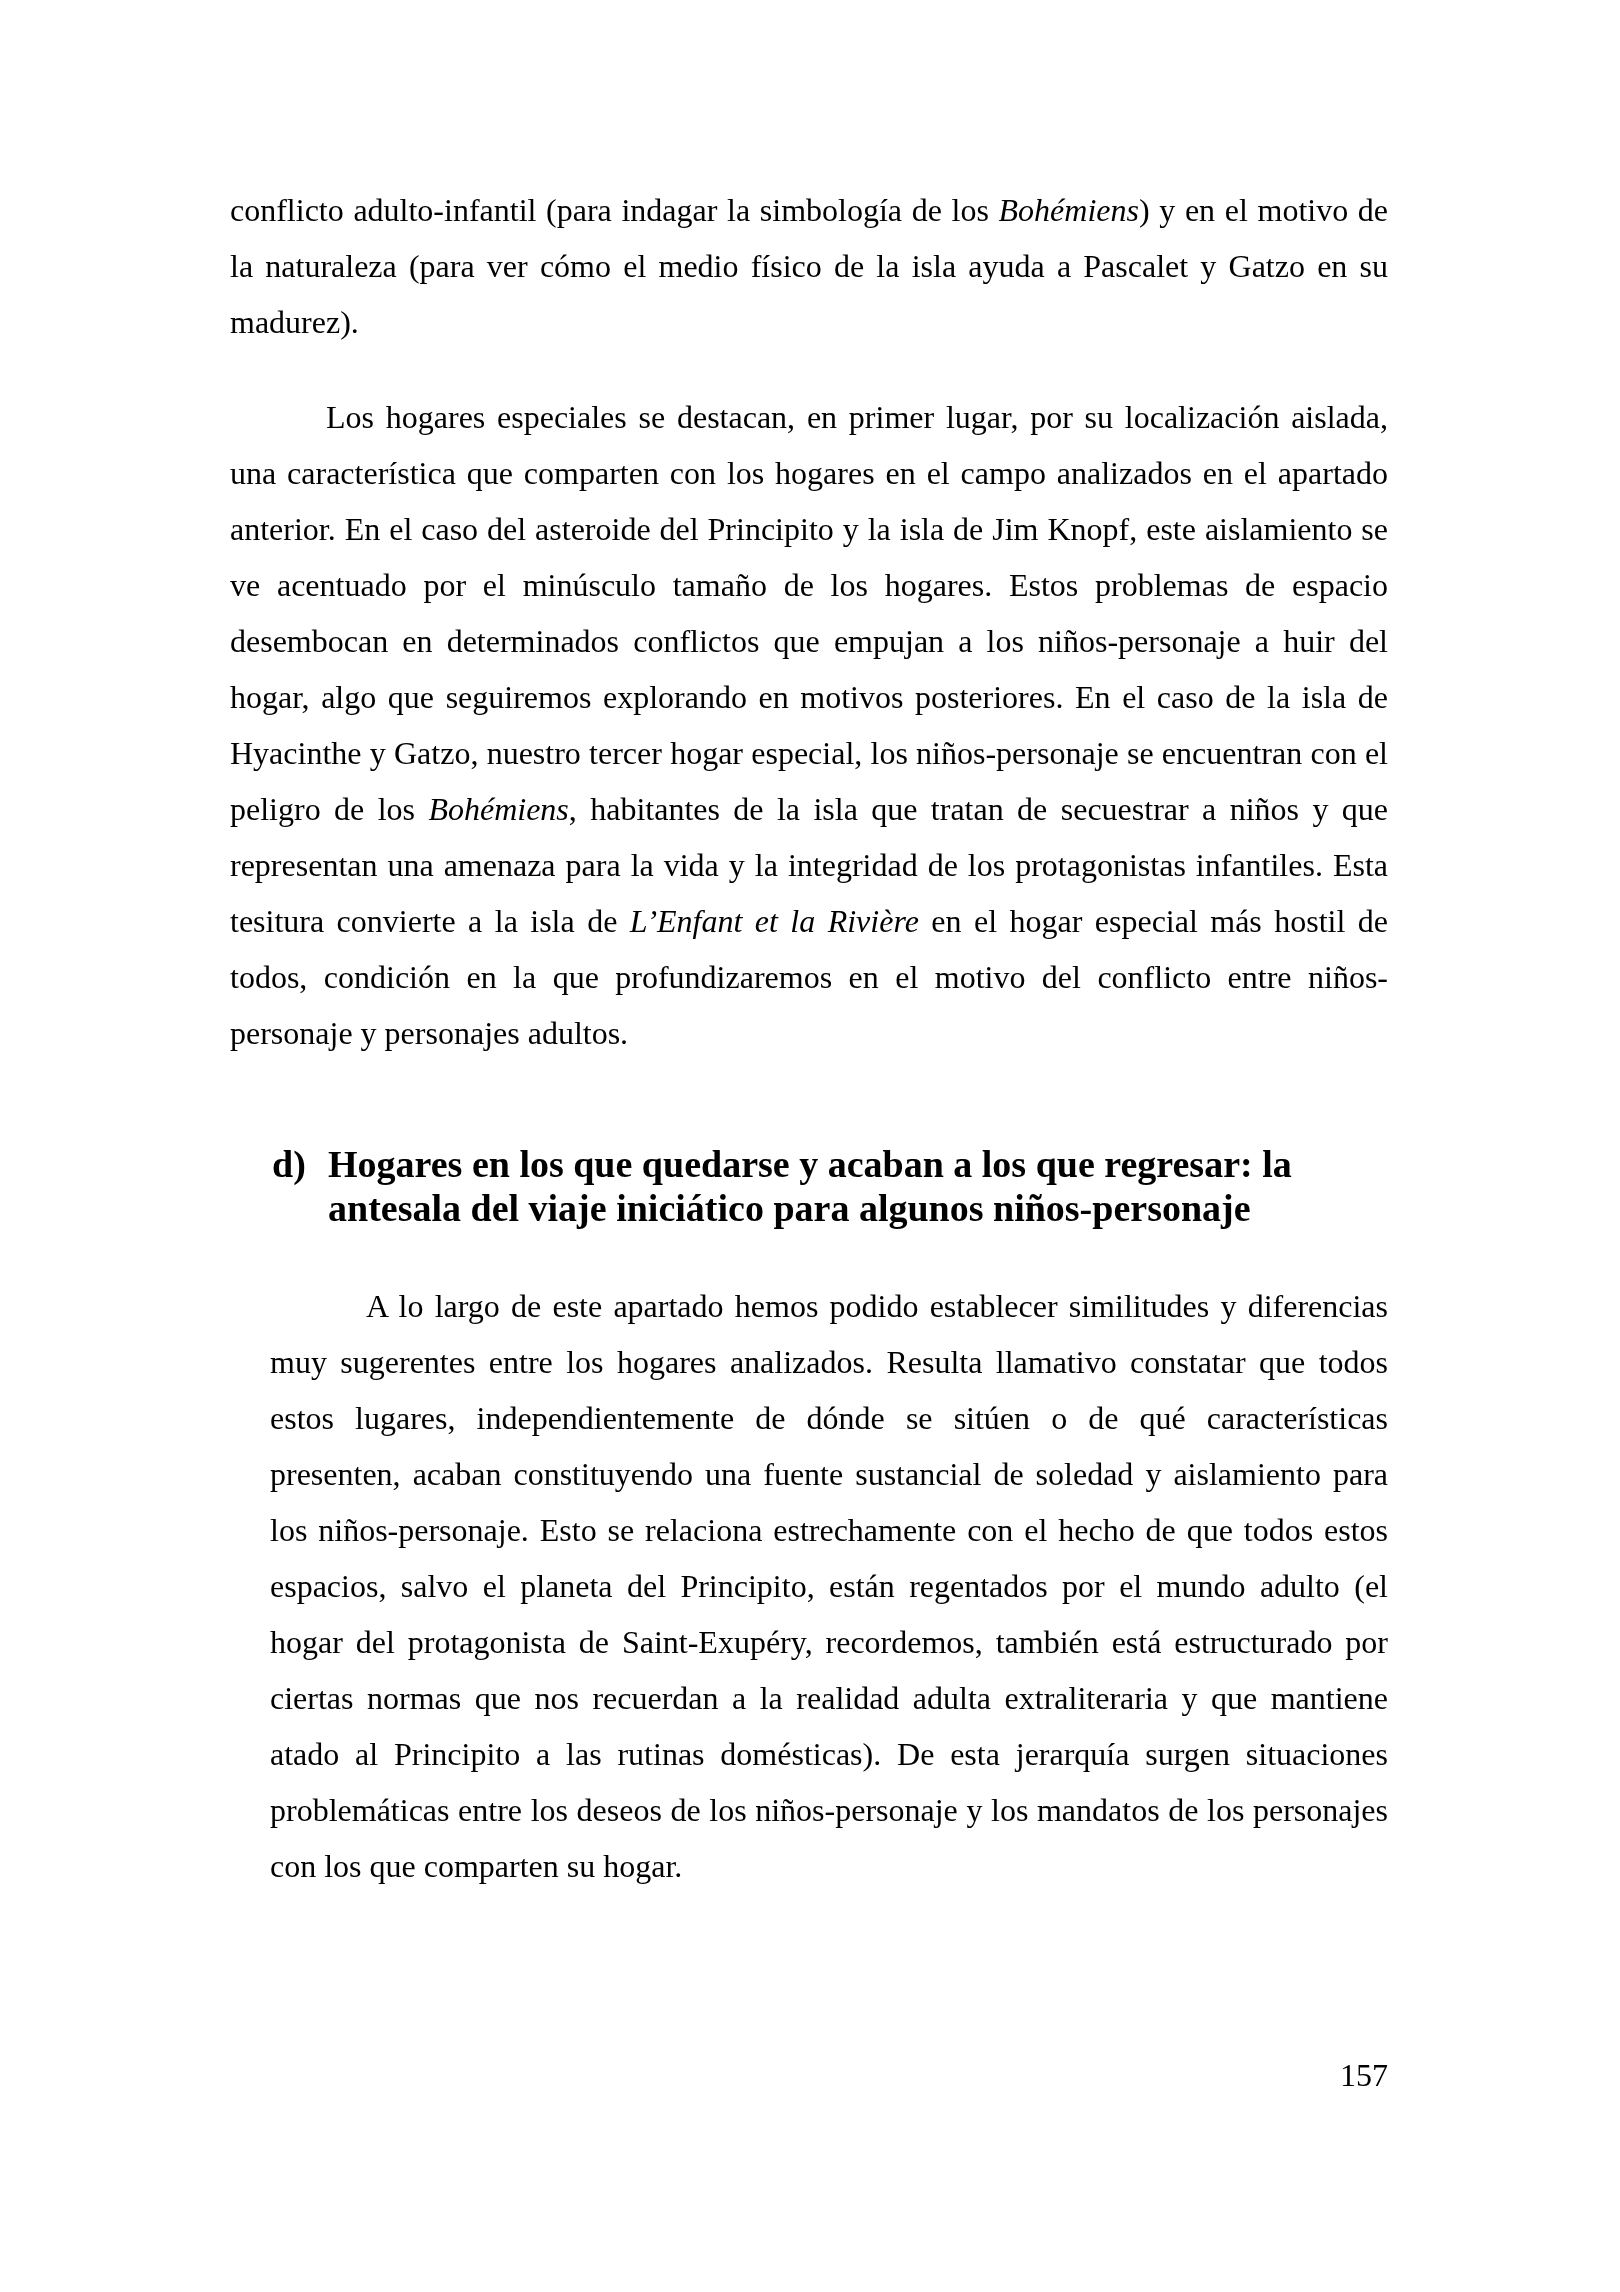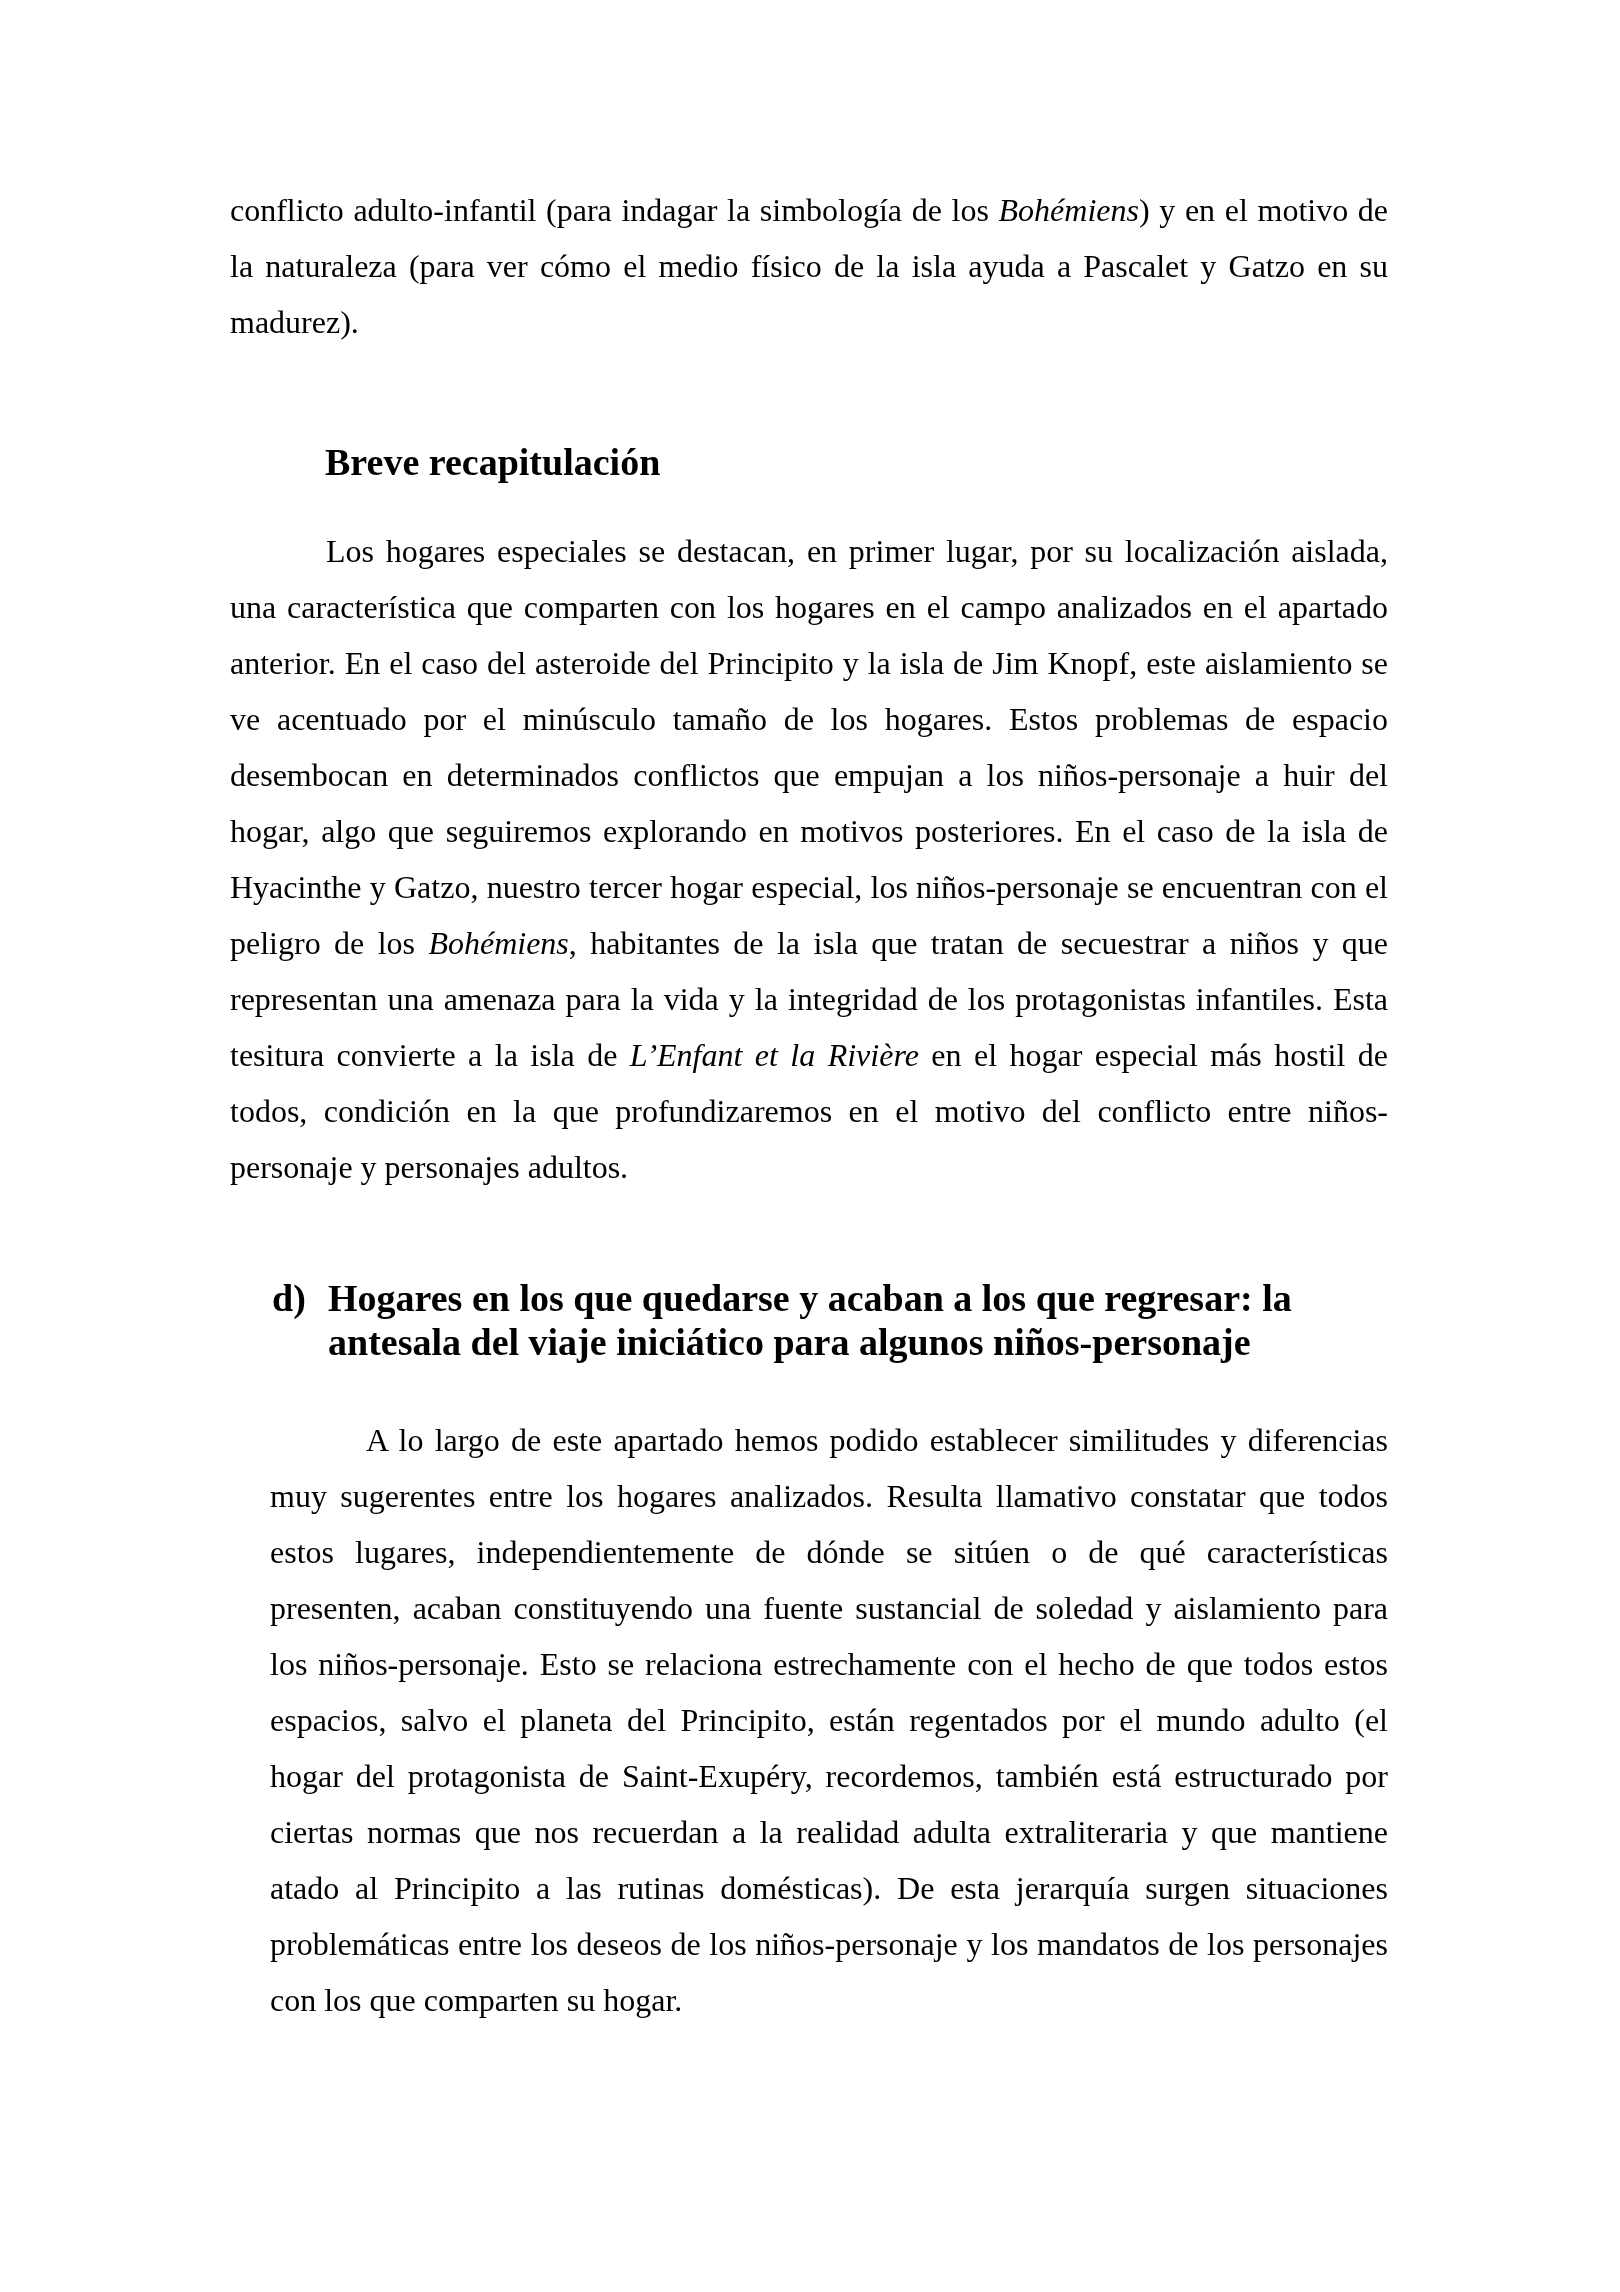--- a/index.html
+++ b/index.html
@@ -50,26 +50,26 @@
     line-height: 39px;
   }
 </style>
 </head>
 <body>
 
 <div class="page">
 
   <p class="body-text"><span>conflicto adulto-infantil (para indagar la simbología de los </span><span class="italic">Bohémiens</span><span>) y en el motivo de la naturaleza (para ver cómo el medio físico de la isla ayuda a Pascalet y Gatzo en su madurez).</span></p>
 
-  <h2 class="section-heading">Breve recapitulación</h2>
 
   <p class="body-text indent p-after-heading"><span>Los hogares especiales se destacan, en primer lugar, por su localización aislada, una característica que comparten con los hogares en el campo analizados en el apartado anterior. En el caso del asteroide del Principito y la isla de Jim Knopf, este aislamiento se ve acentuado por el minúsculo tamaño de los hogares. Estos problemas de espacio desembocan en determinados conflictos que empujan a los niños-personaje a huir del hogar, algo que seguiremos explorando en motivos posteriores. En el caso de la isla de Hyacinthe y Gatzo, nuestro tercer hogar especial, los niños-personaje se encuentran con el peligro de los </span><span class="italic">Bohémiens</span><span>, habitantes de la isla que tratan de secuestrar a niños y que representan una amenaza para la vida y la integridad de los protagonistas infantiles. Esta tesitura convierte a la isla de </span><span class="italic">L’Enfant et la Rivière</span><span> en el hogar especial más hostil de todos, condición en la que profundizaremos en el motivo del conflicto entre niños-personaje y personajes adultos.</span></p>
 
   <div class="lettered-heading">
     <span class="marker">d)</span>
     <span class="heading-text">Hogares en los que quedarse y acaban a los que regresar: la antesala del viaje iniciático para algunos niños-personaje</span>
   </div>
 
   <p class="body-text indent p-after-letter"><span>A lo largo de este apartado hemos podido establecer similitudes y diferencias muy sugerentes entre los hogares analizados. Resulta llamativo constatar que todos estos lugares, independientemente de dónde se sitúen o de qué características presenten, acaban constituyendo una fuente sustancial de soledad y aislamiento para los niños-personaje. Esto se relaciona estrechamente con el hecho de que todos estos espacios, salvo el planeta del Principito, están regentados por el mundo adulto (el hogar del protagonista de Saint-Exupéry, recordemos, también está estructurado por ciertas normas que nos recuerdan a la realidad adulta extraliteraria y que mantiene atado al Principito a las rutinas domésticas). De esta jerarquía surgen situaciones problemáticas entre los deseos de los niños-personaje y los mandatos de los personajes con los que comparten su hogar.</span></p>
 
+  <div class="page-number">157</div>
 
 </div>
 
 
 </body></html>

